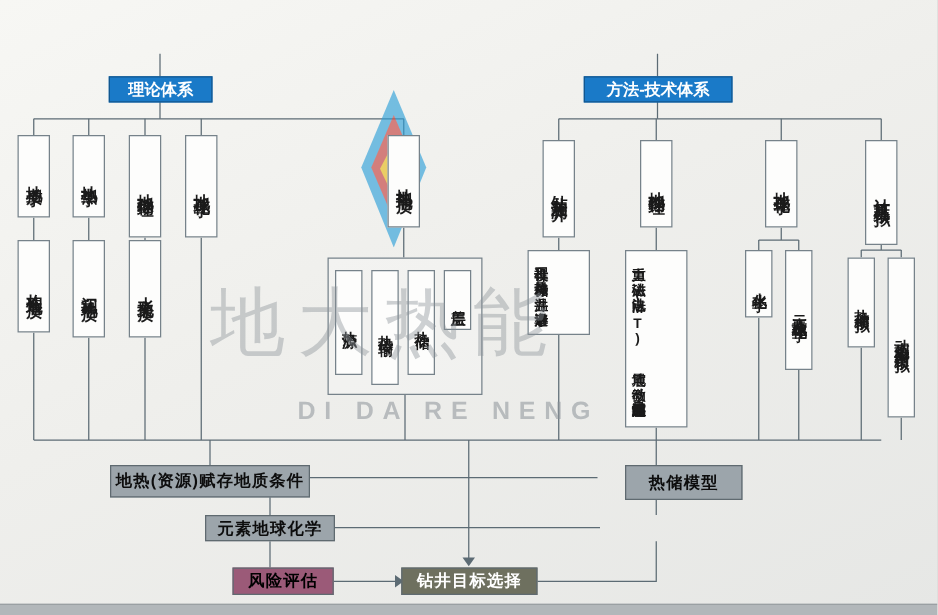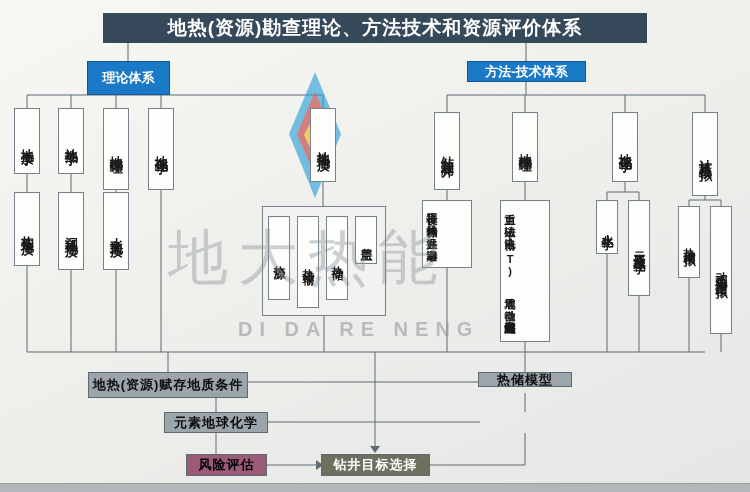--- a/index.html
+++ b/index.html
@@ -127,23 +127,22 @@
     <path d="M267,465 H316"></path>
     <polygon points="316,460 316,470 323,465"></polygon>
   </svg>
 
   <svg class="logo" width="62" height="126" viewBox="0 0 62 126">
     <polygon points="31,0 57,62 31,126 5,62" fill="#2b9fd8" opacity="0.85"></polygon>
     <polygon points="31,20 49,62 31,104 13,62" fill="#d85048" opacity="0.9"></polygon>
     <polygon points="31,42 42,63 31,86 20,63" fill="#eac836" opacity="0.95"></polygon>
   </svg>
 
-  <div class="title">地热(资源)勘查理论、方法技术和资源评价体系</div>
 
-  <div class="branch" style="left:87px;top:61px;width:83px;height:34px">理论体系</div>
+  <div class="branch" style="left:87px;top:61px;width:83px;height:21px">理论体系</div>
   <div class="branch" style="left:467px;top:61px;width:119px;height:21px">方法-技术体系</div>
 
   <div class="vbox" style="left:14px;top:108px;width:26px;height:66px">地质学</div>
   <div class="vbox" style="left:58px;top:108px;width:26px;height:66px">地热学</div>
   <div class="vbox" style="left:103px;top:108px;width:26px;height:82px">地球物理</div>
   <div class="vbox" style="left:148px;top:108px;width:26px;height:82px">地球化学</div>
 
   <div class="vbox" style="left:14px;top:192px;width:26px;height:74px">构造地质</div>
   <div class="vbox" style="left:58px;top:192px;width:26px;height:78px">沉积地质</div>
   <div class="vbox" style="left:103px;top:192px;width:26px;height:78px">水文地质</div>
@@ -163,21 +162,21 @@
 
   <div class="vbox" style="left:612px;top:112px;width:26px;height:70px">地球化学</div>
   <div class="vbox" style="left:596px;top:200px;width:22px;height:54px;font-size:12px">水化学</div>
   <div class="vbox" style="left:628px;top:200px;width:22px;height:96px;font-size:12px">元素地球化学</div>
 
   <div class="vbox" style="left:692px;top:112px;width:26px;height:84px">计算机模拟</div>
   <div class="vbox" style="left:678px;top:206px;width:22px;height:72px;font-size:12px">热储模拟</div>
   <div class="vbox" style="left:710px;top:206px;width:22px;height:128px;font-size:12px">动态热力平衡模拟</div>
 
   <div class="obox" style="left:88px;top:372px;width:160px;height:26px">地热(资源)赋存地质条件</div>
-  <div class="obox" style="left:478px;top:372px;width:94px;height:15px">热储模型</div>
+  <div class="obox" style="left:500px;top:372px;width:94px;height:28px">热储模型</div>
   <div class="obox" style="left:164px;top:412px;width:104px;height:21px">元素地球化学</div>
   <div class="obox risk" style="left:186px;top:454px;width:81px;height:22px">风险评估</div>
   <div class="obox target" style="left:321px;top:454px;width:109px;height:22px">钻井目标选择</div>
 
   <div class="wm-cn">地大热能</div>
   <div class="wm-en">DI DA RE NENG</div>
 
   <div class="bottom-bar"></div>
 
 </div>

